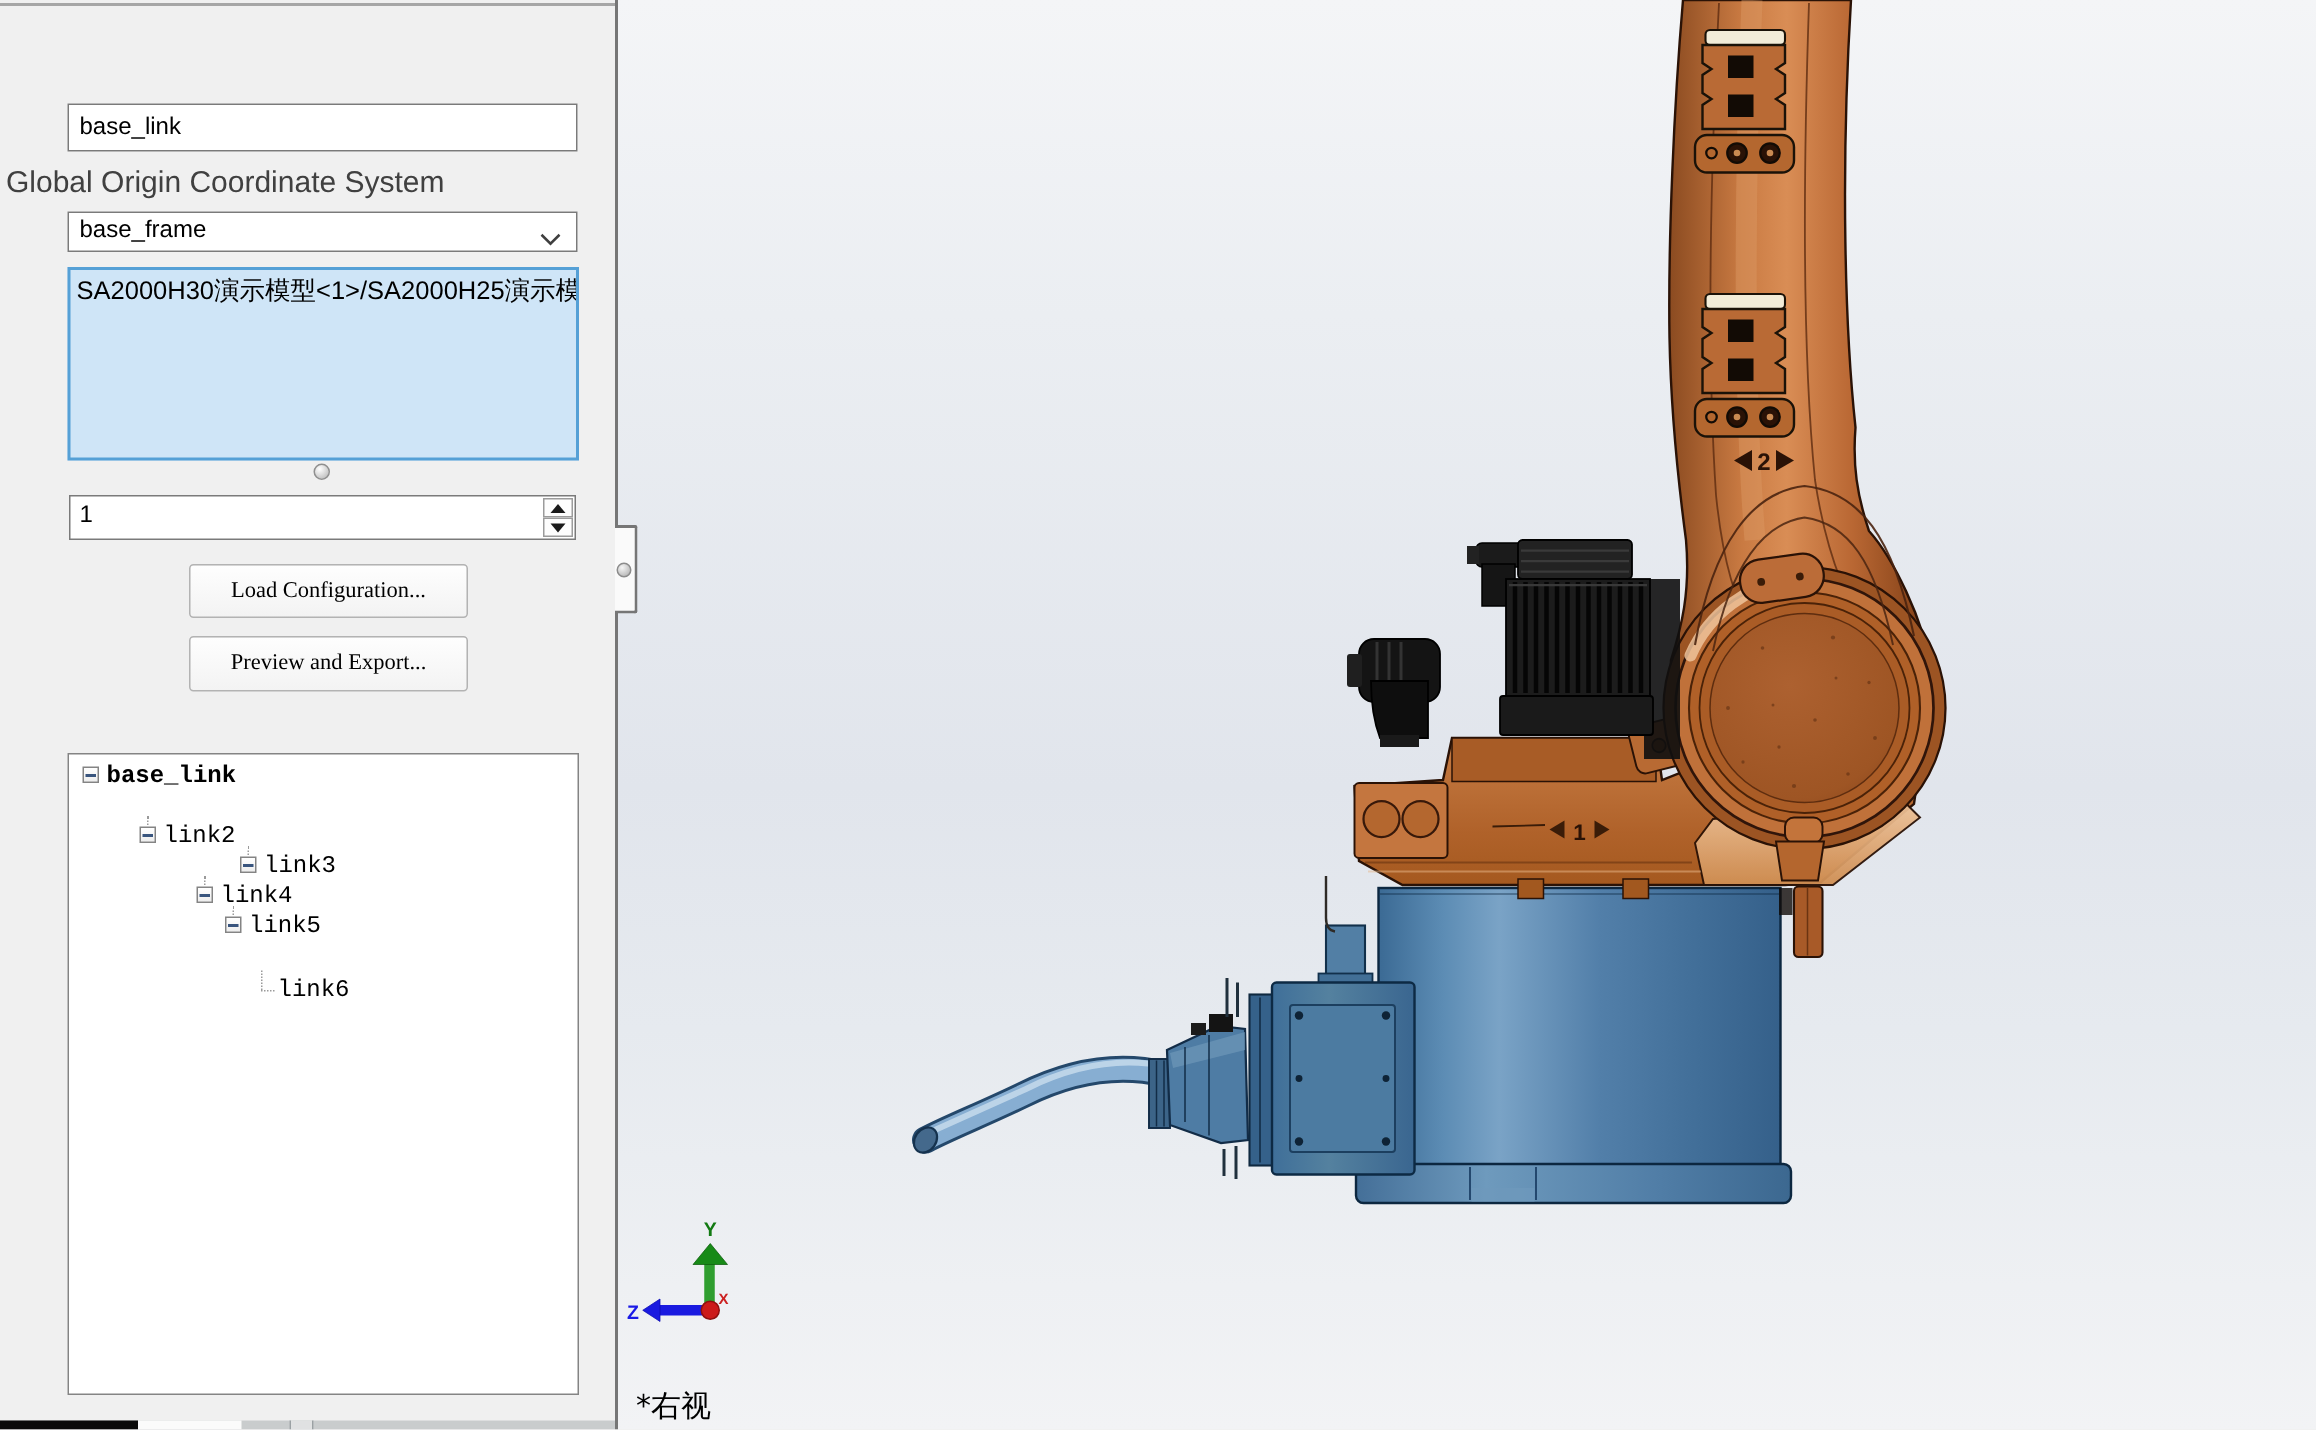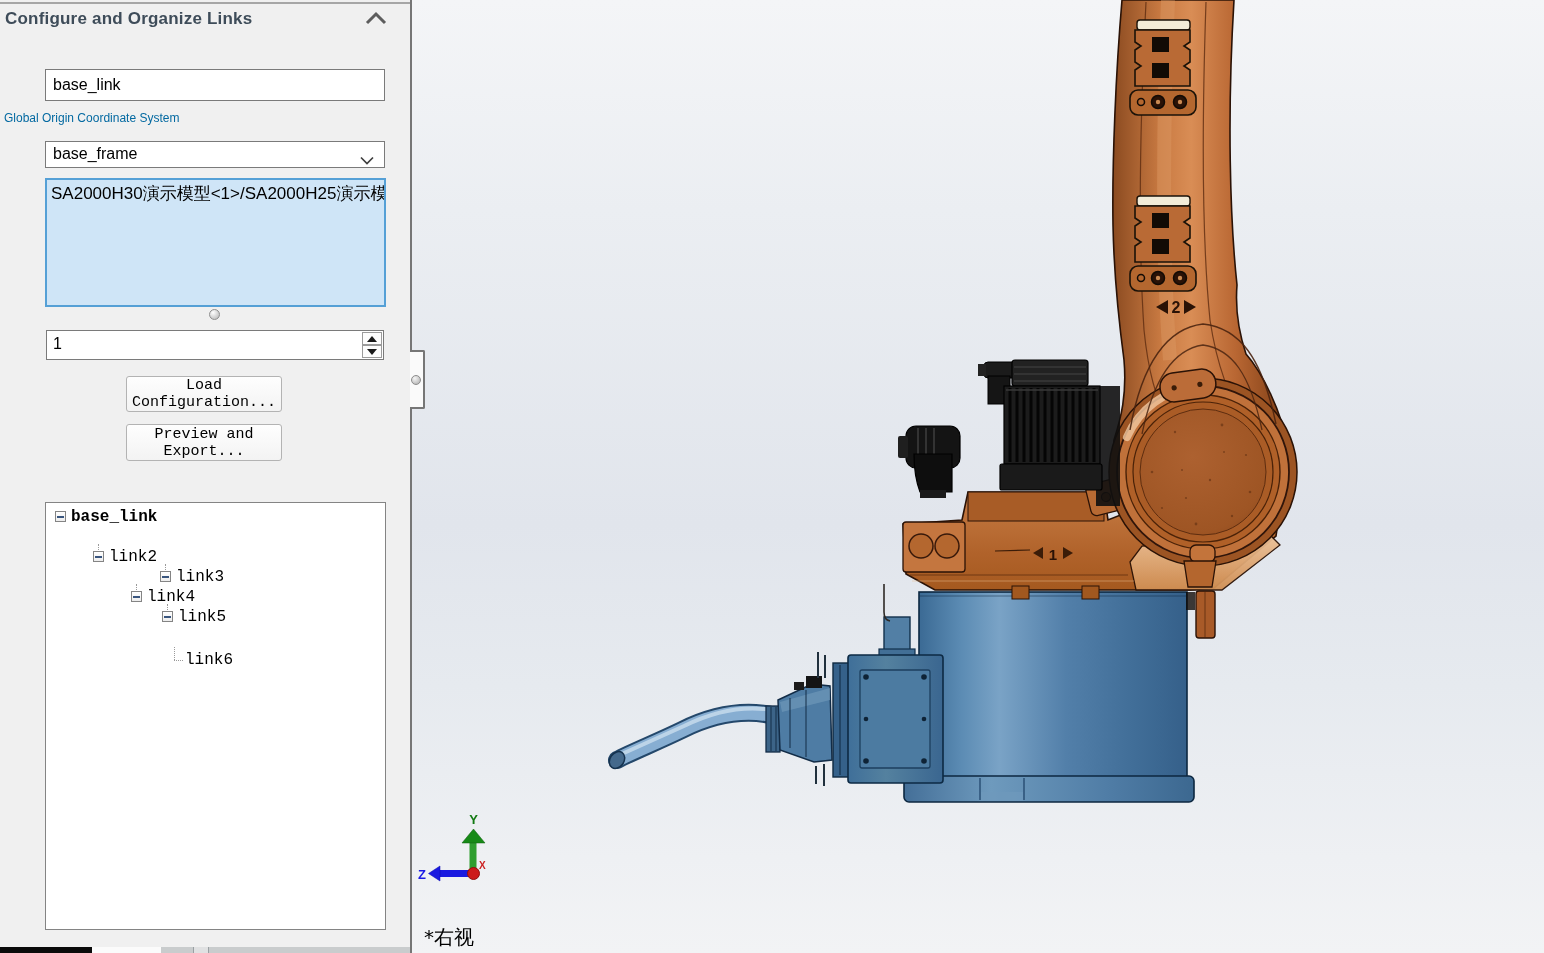--- a/index.html
+++ b/index.html
@@ -11,21 +11,21 @@
   #panel { position:absolute; left:0; top:0; width:412px; height:953px;
            background:#f0f0f0; border-right:2px solid #767676; }
   #panel-top-line { position:absolute; left:0; top:2px; width:410px; height:2px; background:#a6a6a6; }
   #panel-header { position:absolute; left:5px; top:9px; width:400px; height:24px; }
   #panel-title { font-size:17px; font-weight:bold; color:#3e4c59; letter-spacing:0.2px; }
   #collapse-btn { position:absolute; right:18px; top:2px; width:22px; height:14px; }
 
   .pm-input { position:absolute; background:#fff; border:1px solid #7a7a7a; color:#000;
               font-size:16px; font-family:"Liberation Sans", sans-serif; }
   #link-name-input { left:45px; top:69px; width:340px; height:32px; padding-left:7px; outline:none; }
-  #coord-label { position:absolute; left:4px; top:111px; font-size:12px; color:#0369a1; }
+  #coord-label { position:absolute; left:4px; top:111px; font-size:20px; color:#404040; }
 
   #coord-dropdown { left:45px; top:141px; width:340px; height:27px; cursor:default; }
   #coord-dropdown .dd-text { position:absolute; left:7px; top:3px; font-size:16px; color:#000; }
   #coord-dropdown .dd-arrow { position:absolute; right:10px; top:9px; }
 
   #listbox { position:absolute; left:45px; top:178px; width:341px; height:129px;
              background:#cfe5f7; border:2px solid #55a0d6; overflow:hidden; }
   #listbox .lb-item { position:absolute; left:4px; top:2px; width:400px; font-size:17px;
                       color:#000; white-space:nowrap; }
 
@@ -38,23 +38,23 @@
   #spinner .sp-value { position:absolute; left:6px; top:4px; font-size:16px; color:#000; }
   .sp-btn { position:absolute; right:1px; width:20px; height:13px; background:#fdfdfd;
             border:1px solid #9b9b9b; display:flex; align-items:center; justify-content:center; }
   #sp-up { top:1px; }
   #sp-down { top:14px; }
   .sp-tri-up { width:0; height:0; border-left:5px solid transparent; border-right:5px solid transparent;
                border-bottom:6px solid #1a1a1a; }
   .sp-tri-down { width:0; height:0; border-left:5px solid transparent; border-right:5px solid transparent;
                  border-top:6px solid #1a1a1a; }
 
-  .pm-button { position:absolute; left:126px; width:156px; height:36px; border:1px solid #b3b3b3;
+  .pm-button { position:absolute; left:126px; width:186px; height:36px; border:1px solid #b3b3b3;
                border-radius:3px; background:linear-gradient(#fefefe,#f3f3f3); font-size:15px;
-               color:#000; font-family:Liberation Mono, monospace;
+               color:#000; font-family:Liberation Serif, serif;
                display:flex; align-items:center; justify-content:center; }
   #load-btn { top:376px; }
   #preview-btn { top:424px; height:37px; }
 
   #treebox { position:absolute; left:45px; top:502px; width:341px; height:428px;
              background:#fff; border:1px solid #848484; overflow:hidden; }
   .tree-row { position:absolute; left:0; width:100%; height:20px;
               font-family:"Liberation Mono","DejaVu Sans Mono",monospace; font-size:16px; color:#000; }
   .tree-expander { position:absolute; width:11px; height:11px; top:4px;
                    background:linear-gradient(#ffffff,#ededed); border:1px solid #848484; }
@@ -85,28 +85,20 @@
   #view-label { position:absolute; left:12px; top:924px; font-size:20px; color:#000;
                 font-family:"DejaVu Sans", sans-serif; }
 </style>
 </head>
 <body>
 
 <div id="app">
 
   <aside id="panel">
     <div id="panel-top-line"></div>
-    <div id="panel-header">
-      <span id="panel-title">Configure and Organize Links</span>
-      <span id="collapse-btn">
-        <svg width="22" height="14" viewBox="0 0 22 14">
-          <polyline points="2,12 11,3 20,12" fill="none" stroke="#5d5d5d" stroke-width="3"></polyline>
-        </svg>
-      </span>
-    </div>
 
     <input id="link-name-input" class="pm-input" value="base_link" style="">
 
     <div id="coord-label">Global Origin Coordinate System</div>
 
     <div id="coord-dropdown" class="pm-input">
       <span class="dd-text">base_frame</span>
       <span class="dd-arrow">
         <svg width="14" height="9" viewBox="0 0 14 9">
           <polyline points="1,1.5 7,7.5 13,1.5" fill="none" stroke="#3f3f3f" stroke-width="1.7"></polyline>
@@ -154,21 +146,21 @@
           <span class="tree-stub" style="left: 71px; top: -3px; height: 6px;"></span>
           <span class="tree-label" style="left: 82px; font-weight: normal;">link3</span>
         </div>
         <div class="tree-row" style="top: 84px;">
           <span class="tree-expander" style="left: 85px;">
             <span class="tree-minus"></span>
           </span>
           <span class="tree-stub" style="left: 90px; top: -3px; height: 6px;"></span>
           <span class="tree-label" style="left: 101px; font-weight: normal;">link4</span>
         </div>
-        <div class="tree-row" style="top: 104px; margin-left: 12px;">
+        <div class="tree-row" style="top: 104px;">
           <span class="tree-expander" style="left: 104px;">
             <span class="tree-minus"></span>
           </span>
           <span class="tree-stub" style="left: 109px; top: -3px; height: 6px;"></span>
           <span class="tree-label" style="left: 120px; font-weight: normal;">link5</span>
         </div>
         <div class="tree-row" style="top: 124px; margin-top: 23px;">
           <span class="tree-stub" style="left: 128px; top: -3px; height: 13px;"></span>
           <span class="tree-stub-h" style="left: 128px; top: 10px; width: 9px;"></span>
           <span class="tree-label" style="left: 139px; font-weight: normal;">link6</span>

